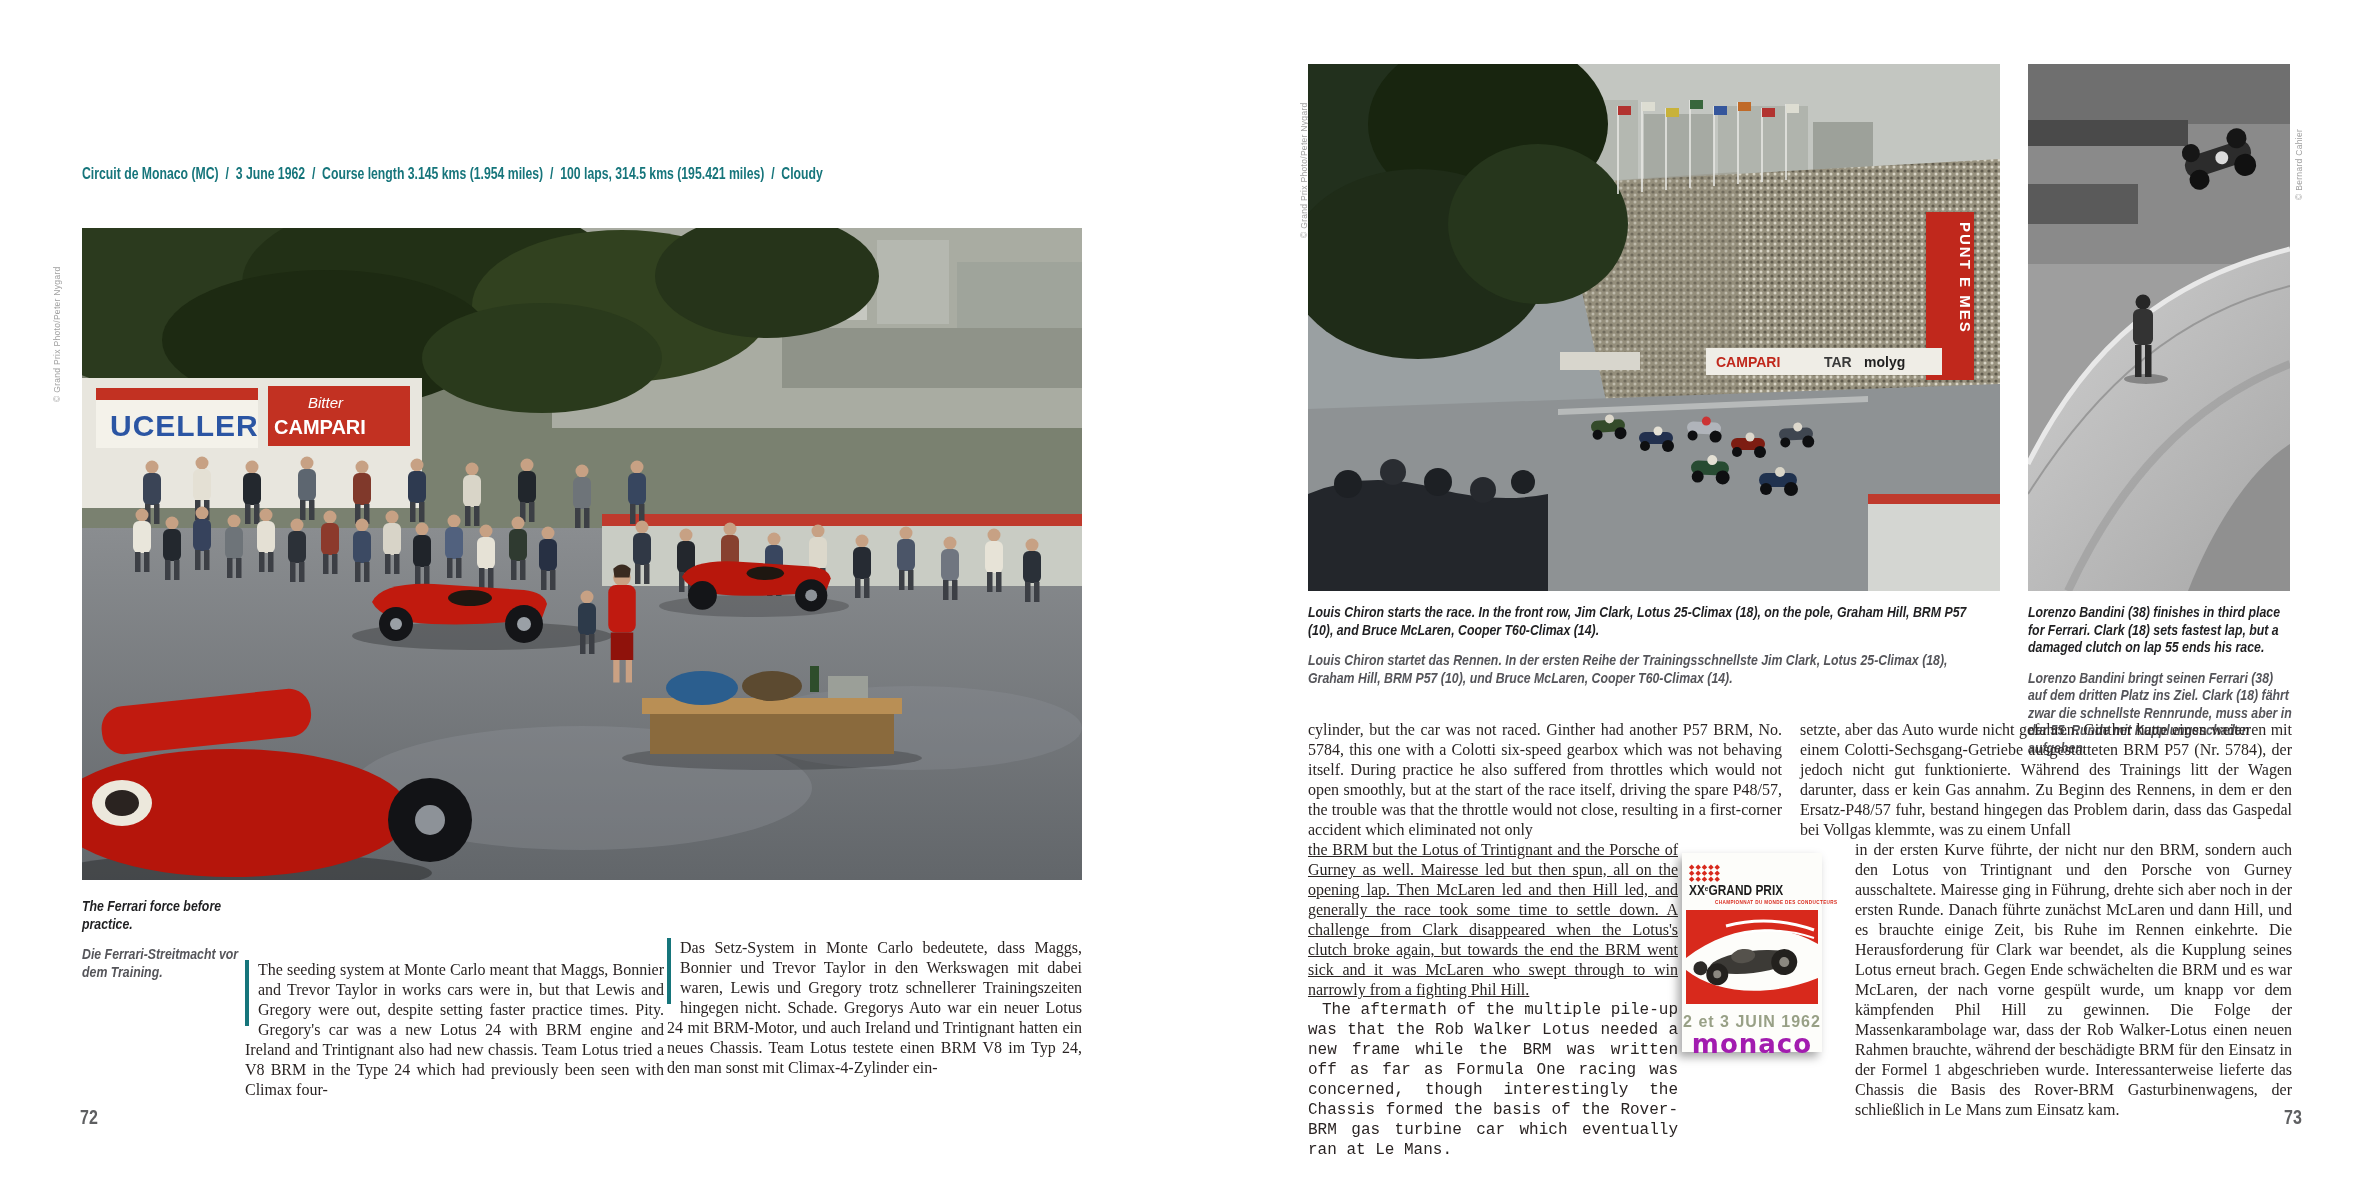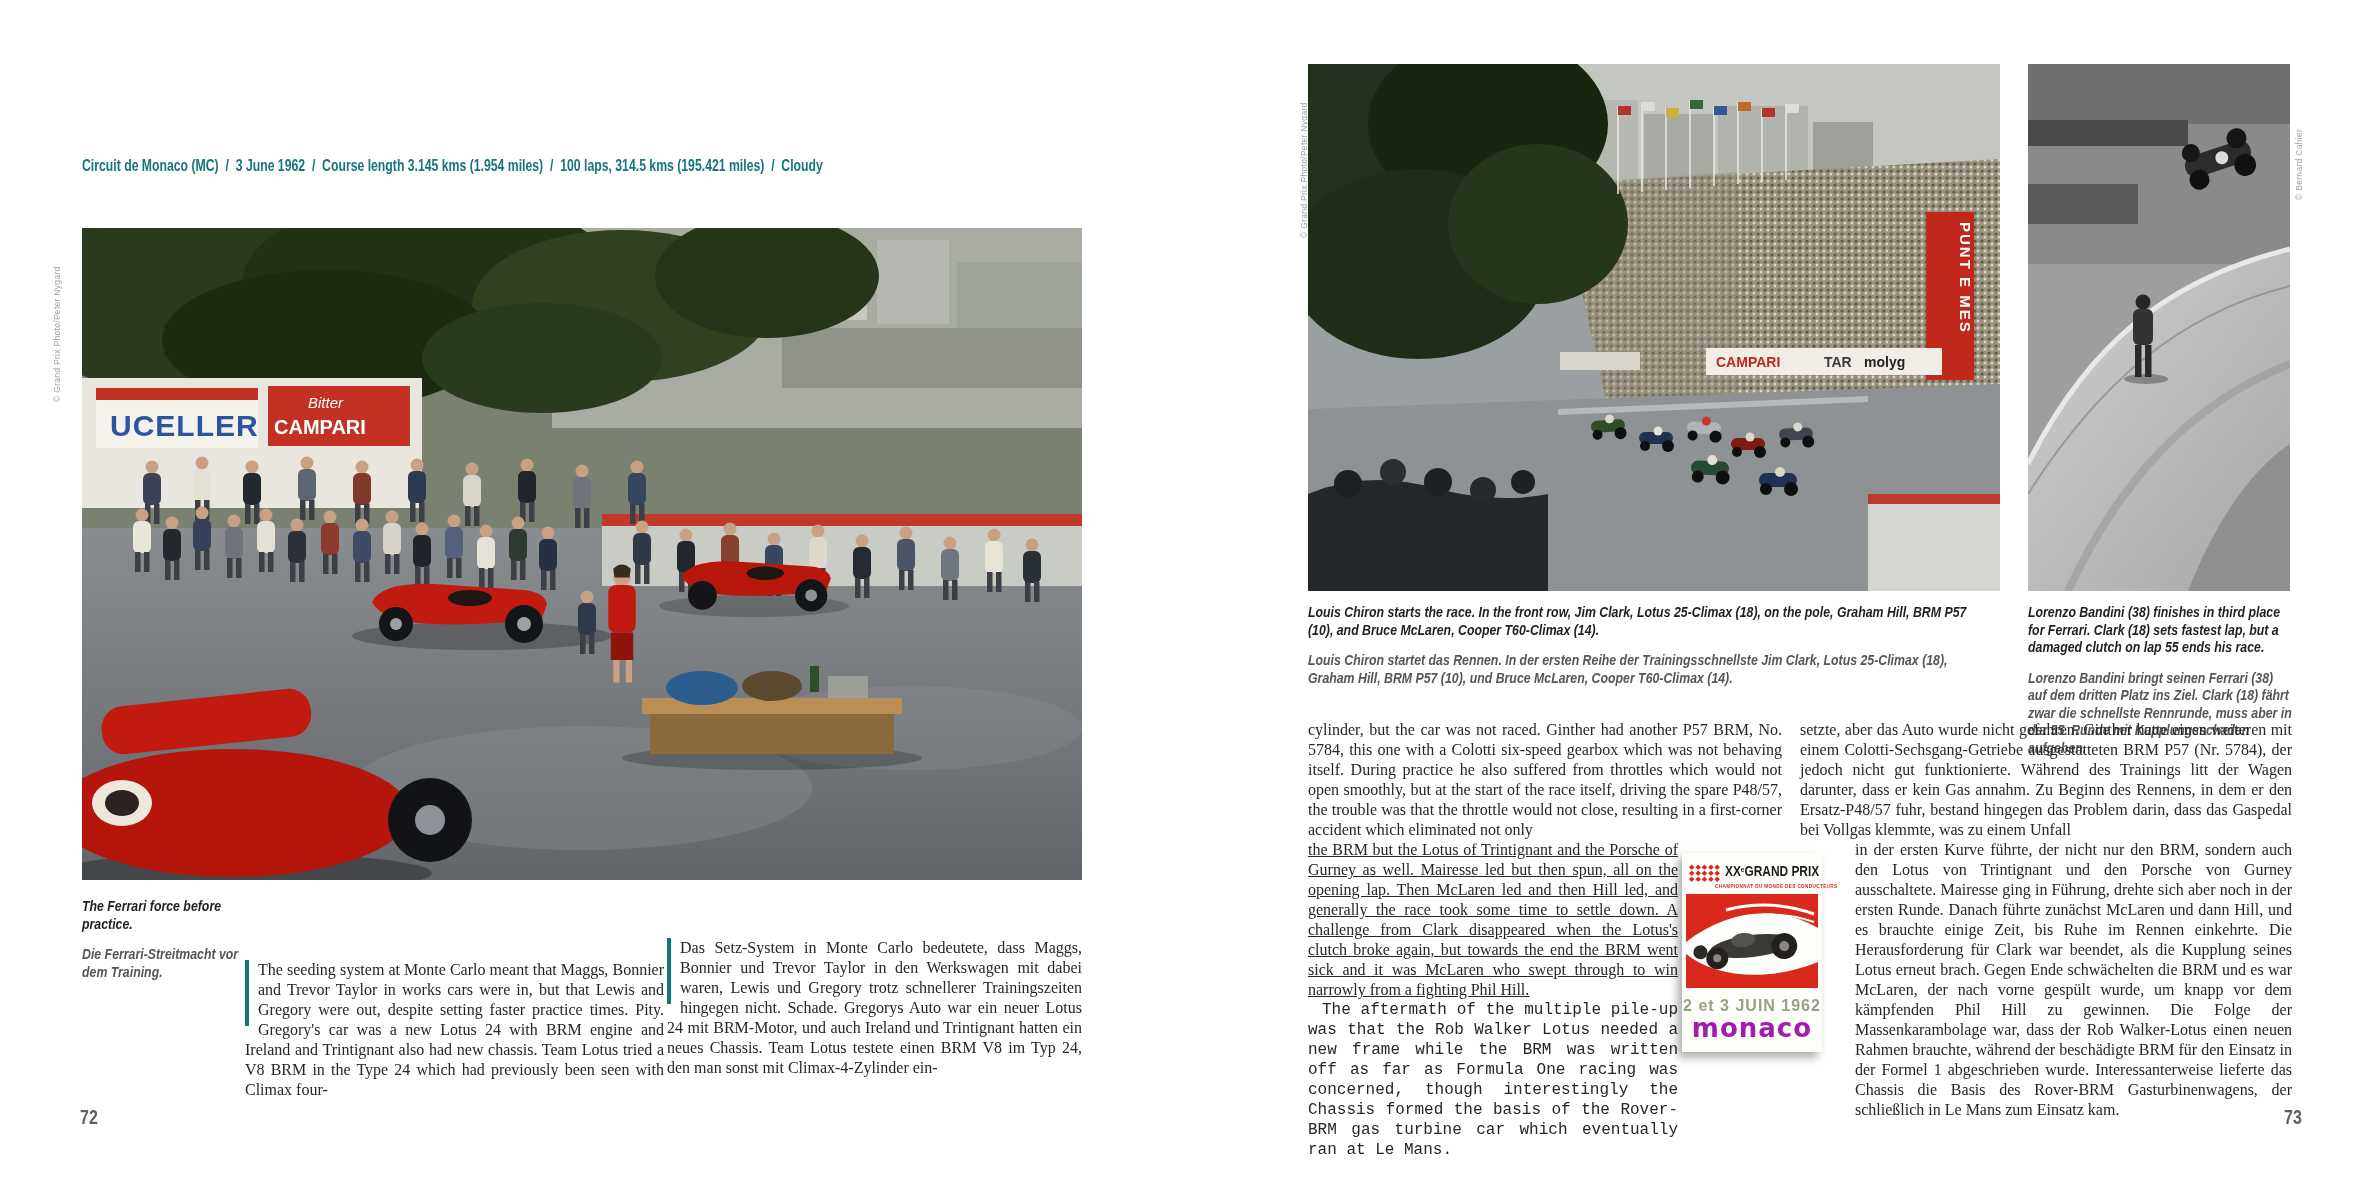--- a/index.html
+++ b/index.html
@@ -28,40 +28,40 @@
   .p2de{padding-left:55px;}
   
   .vcredit{position:absolute;transform:rotate(-90deg);transform-origin:0 0;
            font-size:8.5px;color:#a0a0a0;white-space:nowrap;letter-spacing:.3px;}
   
   .pagenum{position:absolute;font-weight:700;font-size:20px;color:#5e5f61;
            transform:scaleX(0.8);transform-origin:0 0;}
   
   .poster{position:absolute;left:1682px;top:853px;width:140px;height:199px;background:#fdfdfa;
           box-shadow:-4px 5px 9px rgba(0,0,0,0.35);padding:0;box-sizing:border-box;}
-  .poster-head{display:flex;align-items:flex-start;padding:10px 6px 0 7px;}
+  .poster-head{display:flex;align-items:flex-start;padding:10px 6px 0 7px;flex-direction:column;}
   .diamonds{color:#d8291c;font-size:7px;line-height:6px;letter-spacing:1px;margin-right:4px;margin-top:1px;}
   .poster-title{font-weight:700;font-size:14.5px;color:#1c1c1c;white-space:nowrap;
                 transform:scaleX(0.82);transform-origin:0 0;}
   .poster-title .sup{font-size:55%;position:relative;top:-0.55em;}
   .poster-sub{font-size:4.6px;color:#d8291c;letter-spacing:.4px;padding:2px 0 0 33px;white-space:nowrap;font-weight:700;}
   .poster-art{margin:5px 4px 0 4px;}
   .poster-date{text-align:center;font-weight:700;font-size:16px;color:#98a086;letter-spacing:1px;margin-top:5px;}
   .poster-name{text-align:center;font-weight:700;font-size:26px;color:#a21caf;letter-spacing:1px;
                line-height:24px;margin-top:1px;font-family:"DejaVu Sans",sans-serif;}
 </style>
 </head>
 <body>
 
 <div id="canvas">
 
   <div class="vcredit" style="left:52px;top:402px;">© Grand Prix Photo/Peter Nygard</div>
 
 
-  <div class="abs" style="left:82px;top:156px;">
+  <div class="abs" style="left:82px;top:164px;">
     <div class="subtitle">Circuit de Monaco (MC)  /  3 June 1962  /  Course length 3.145 kms (1.954 miles)  /  100 laps, 314.5 kms (195.421 miles)  /  Cloudy</div>
   </div>
 
   <div class="photo" style="left:82px;top:228px;width:1000px;height:652px;">
     <svg viewBox="0 0 1000 652" width="1000" height="652" preserveAspectRatio="none">
       <defs>
         <g id="prs">
           <circle cx="0" cy="-23" r="6.5" fill="#c7a184"></circle>
           <rect x="-9" y="-17" width="18" height="32" rx="6"></rect>
           <rect x="-7" y="14" width="5.5" height="20" fill="#3c3f45"></rect>

